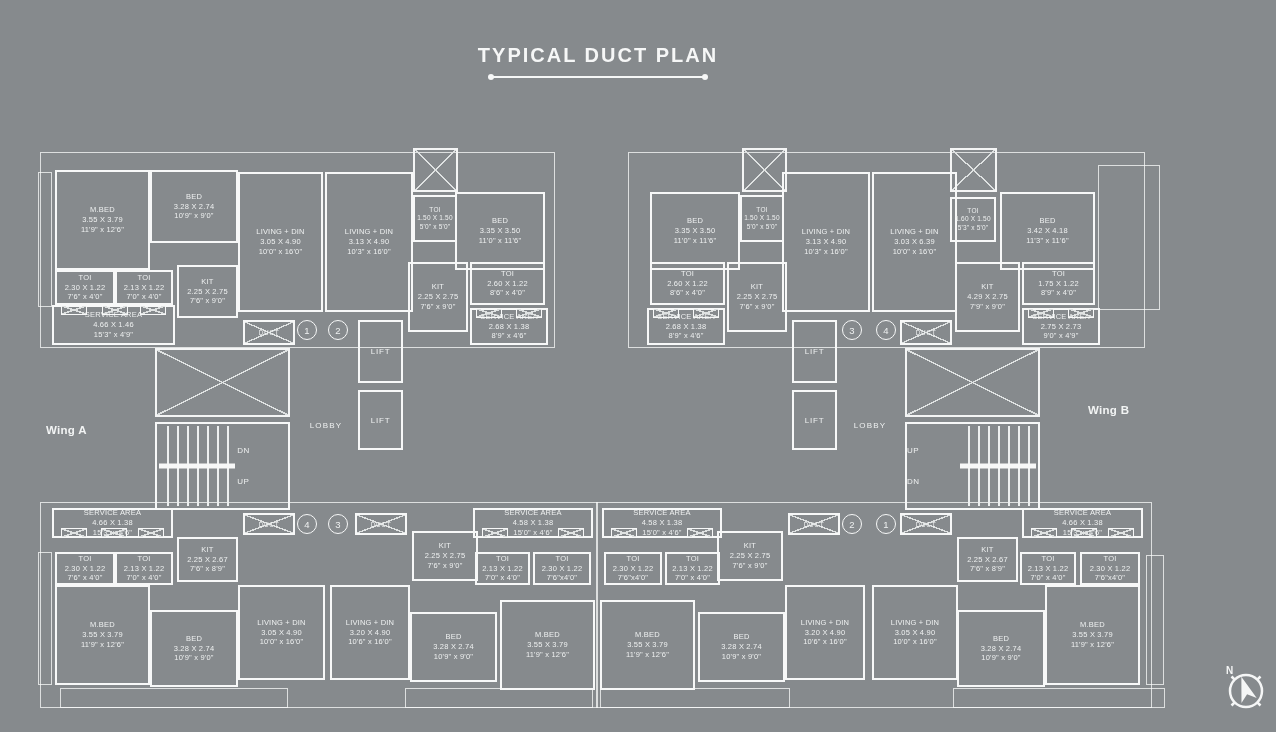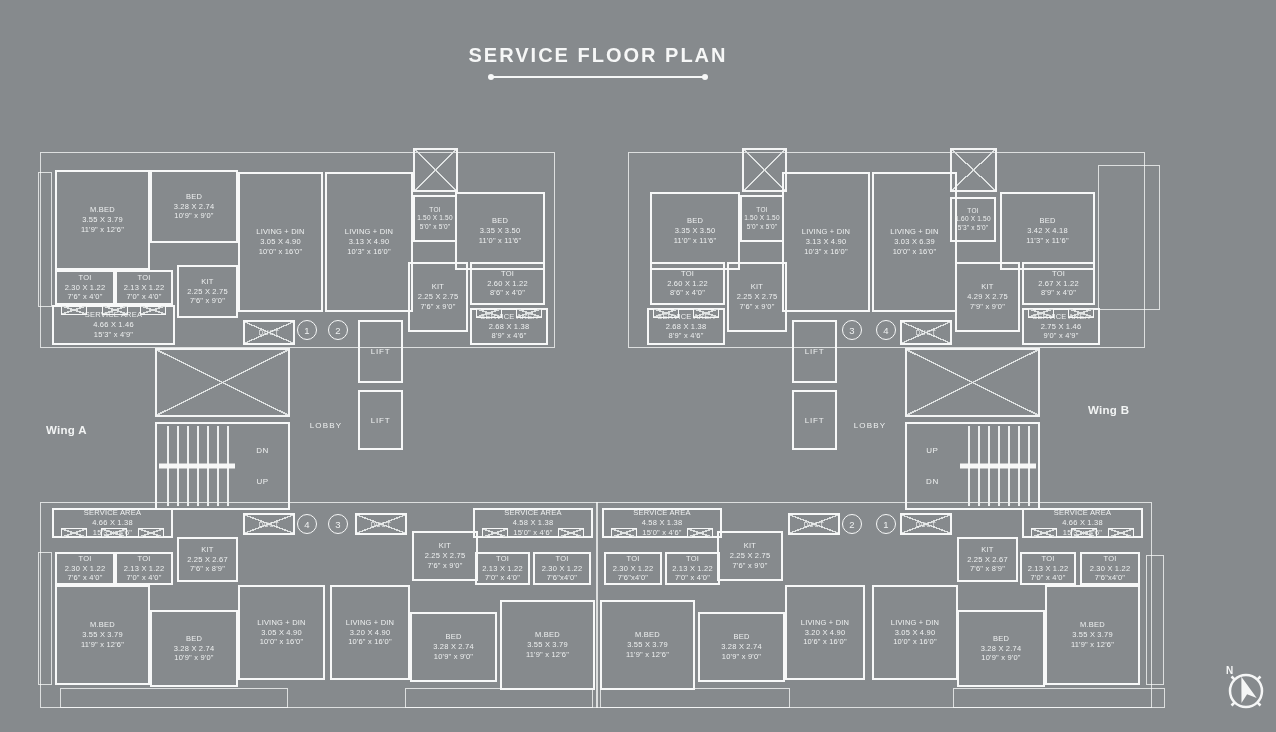--- a/index.html
+++ b/index.html
@@ -27,21 +27,21 @@
         justify-content:center;font-size:8px;letter-spacing:.8px;box-sizing:border-box;}
   .open-label{position:absolute;display:flex;align-items:center;justify-content:center;
         font-size:8px;letter-spacing:1.2px;}
 
   
   .stairs{position:absolute;border:2.5px solid #f7f8f8;display:flex;box-sizing:border-box;}
   .stairs .steps{flex:1.5;margin:2px;position:relative;
         background:repeating-linear-gradient(90deg,transparent 0 8px,#eef0f0 8px 10px);}
   .stairs .steps::after{content:"";position:absolute;left:0;right:0;top:50%;height:5px;
         transform:translateY(-50%);background:#f7f8f8;}
-  .stairs .lands{flex:1;display:flex;flex-direction:column;align-items:center;
+  .stairs .lands{flex:1;display:flex;flex-direction:column;align-items:flex-start;
         justify-content:space-evenly;font-size:8px;letter-spacing:.5px;}
   .stairs.rev{flex-direction:row-reverse;}
 
   .circ{position:absolute;width:20px;height:20px;border:1.5px solid #f7f8f8;border-radius:50%;
         display:flex;align-items:center;justify-content:center;font-size:9.5px;box-sizing:border-box;}
 
   
   .trim{position:absolute;border:1px solid rgba(250,251,251,.75);box-sizing:border-box;}
 
   .wing-label{position:absolute;font-size:11.5px;font-weight:bold;letter-spacing:.3px;color:#f2f4f4;}
@@ -53,21 +53,21 @@
   .dot.l{left:-2px}.dot.r{right:-2px}
 
   .compass{position:absolute;left:1218px;top:660px;}
 </style>
 </head>
 <body>
 
 <div id="plan">
 
   <header class="title-wrap">
-    <h1 class="title">SERVICE FLOOR PLAN</h1>
+    <h1 class="title">TYPICAL DUCT PLAN</h1>
     <div class="title-rule">
       <i class="dot l"></i>
       <i class="dot r"></i>
     </div>
   </header>
 
   <div class="trim" style="left:40px;top:152px;width:515px;height:196px"></div>
   <div class="trim" style="left:40px;top:502px;width:558px;height:206px"></div>
   <div class="trim" style="left:628px;top:152px;width:517px;height:196px"></div>
   <div class="trim" style="left:596px;top:502px;width:556px;height:206px"></div>
@@ -374,28 +374,28 @@
   <div class="room" style="left:955px;top:262px;width:65px;height:70px">
       <div class="lbl">
         <div>KIT</div>
         <div>4.29 X 2.75</div>
         <div>7'9" x 9'0"</div>
       </div>
     </div>
   <div class="room" style="left:1022px;top:262px;width:73px;height:43px">
       <div class="lbl">
         <div>TOI</div>
-        <div>2.67 X 1.22</div>
+        <div>1.75 X 1.22</div>
         <div>8'9" x 4'0"</div>
       </div>
     </div>
   <div class="room" style="left:1022px;top:308px;width:78px;height:37px">
       <div class="lbl">
         <div>SERVICE AREA</div>
-        <div>2.75 X 1.46</div>
+        <div>2.75 X 2.73</div>
         <div>9'0" x 4'9"</div>
       </div>
       <i class="vent xcross" style="left:6%"></i>
       <i class="vent xcross" style="right:6%"></i>
     </div>
 
   <div class="circ" style="left:842px;top:320px">3</div>
   <div class="circ" style="left:876px;top:320px">4</div>
   <div class="duct xcross" style="left:900px;top:320px;width:52px;height:25px">DUCT</div>
   <div class="lift" style="left:792px;top:320px;width:45px;height:63px">LIFT</div>

